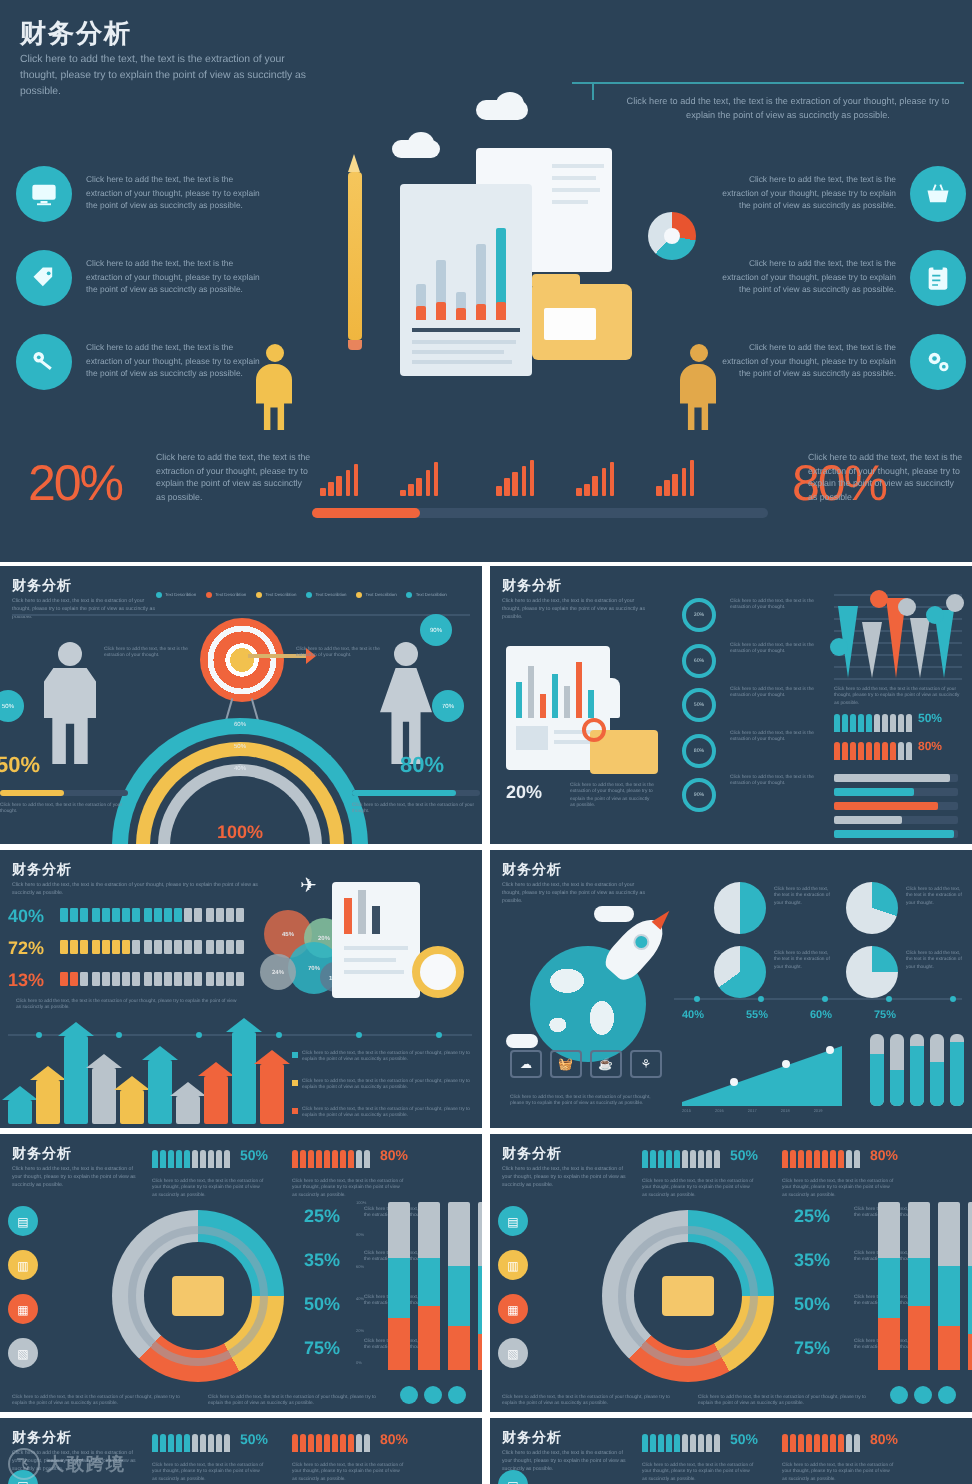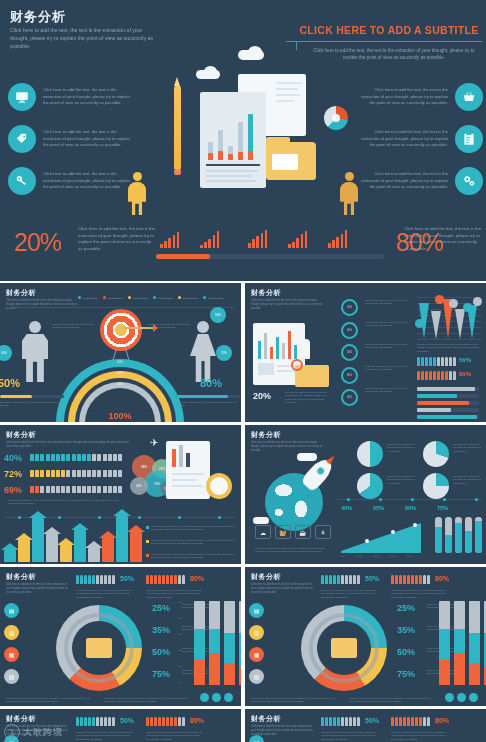--- a/index.html
+++ b/index.html
@@ -267,21 +267,20 @@
 <body>
 
 <div class="page">
 
   <div class="slide hero">
 
     <div class="hero-title">财务分析</div>
     <div class="hero-lead">Click here to add the text, the text is the extraction of your thought, please try to explain the point of view as succinctly as possible.</div>
 
     <div class="callout-line"></div>
-    <div class="subtitle">CLICK HERE TO ADD A SUBTITLE</div>
     <div class="subtitle-rule"></div>
     <div class="subtitle-text">Click here to add the text, the text is the extraction of your thought, please try to explain the point of view as succinctly as possible.</div>
 
     <div class="icorow L1">
       <div class="ico">
         <svg width="14" height="14" viewBox="0 0 24 24" fill="#eafcff">
             <rect x="2" y="4" width="20" height="13" rx="2"></rect>
             <rect x="9" y="18" width="6" height="2"></rect>
             <rect x="6" y="20" width="12" height="1.6"></rect>
           </svg>
@@ -649,21 +648,21 @@
         <b style="background:#b9c3cb"></b>
         <b style="background:#b9c3cb"></b>
         <b style="background:#b9c3cb"></b>
         <b style="background:#b9c3cb"></b>
         <b style="background:#b9c3cb"></b>
         <b style="background:#b9c3cb"></b>
         <b style="background:#b9c3cb"></b>
         <b style="background:#b9c3cb"></b>
         <b style="background:#b9c3cb"></b>
     </div>
-    <div class="bigp" style="left:4px;top:60px;color:#f0643c;">69%</div>
+    <div class="bigp" style="left:4px;top:60px;color:#f0643c;">13%</div>
     <div class="segbar" style="left:30px;top:61px;">
       <b style="background:#f0643c"></b>
         <b style="background:#f0643c"></b>
         <b style="background:#b9c3cb"></b>
         <b style="background:#b9c3cb"></b>
         <b style="background:#b9c3cb"></b>
         <b style="background:#b9c3cb"></b>
         <b style="background:#b9c3cb"></b>
         <b style="background:#b9c3cb"></b>
         <b style="background:#b9c3cb"></b>

